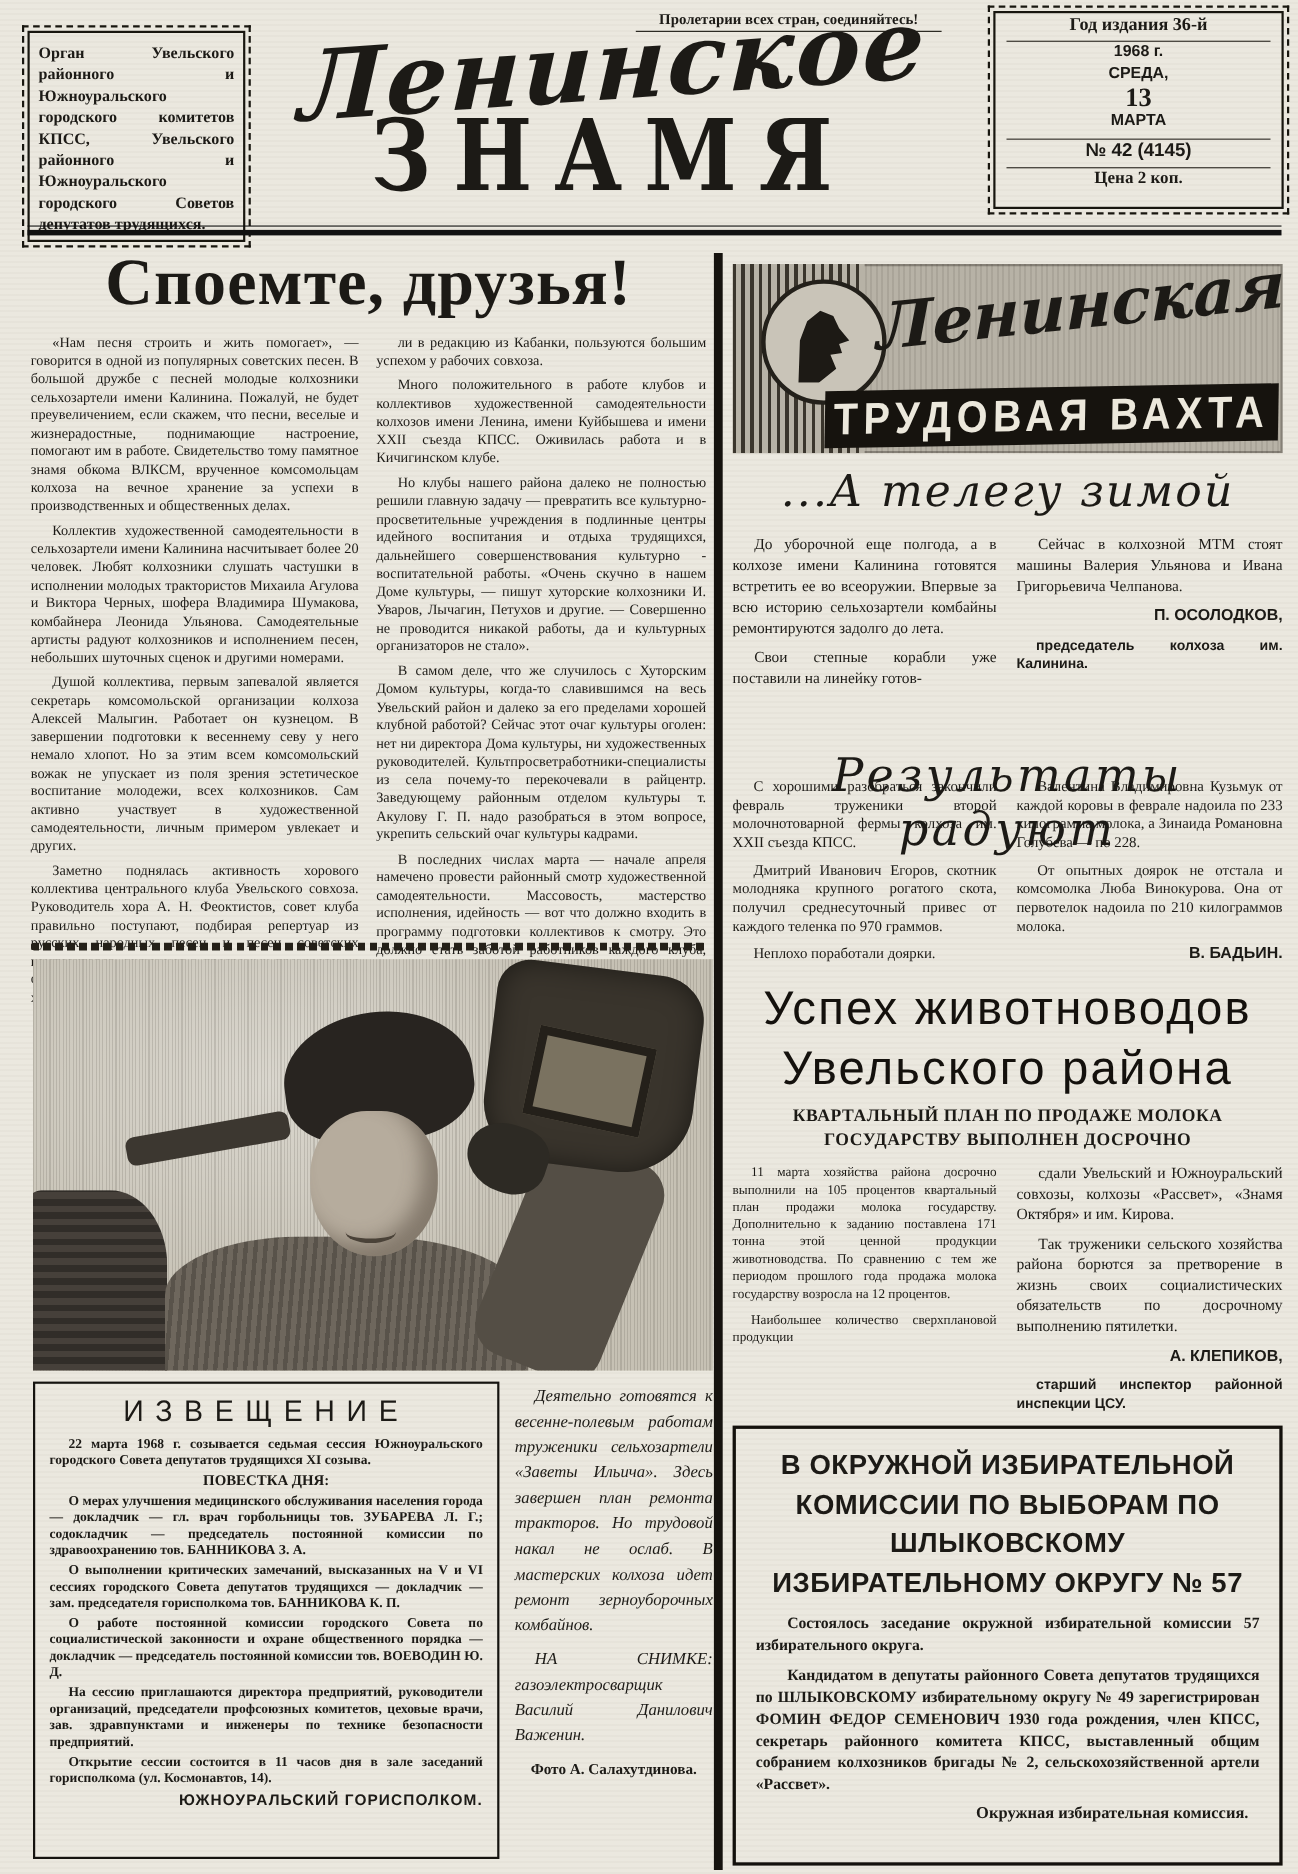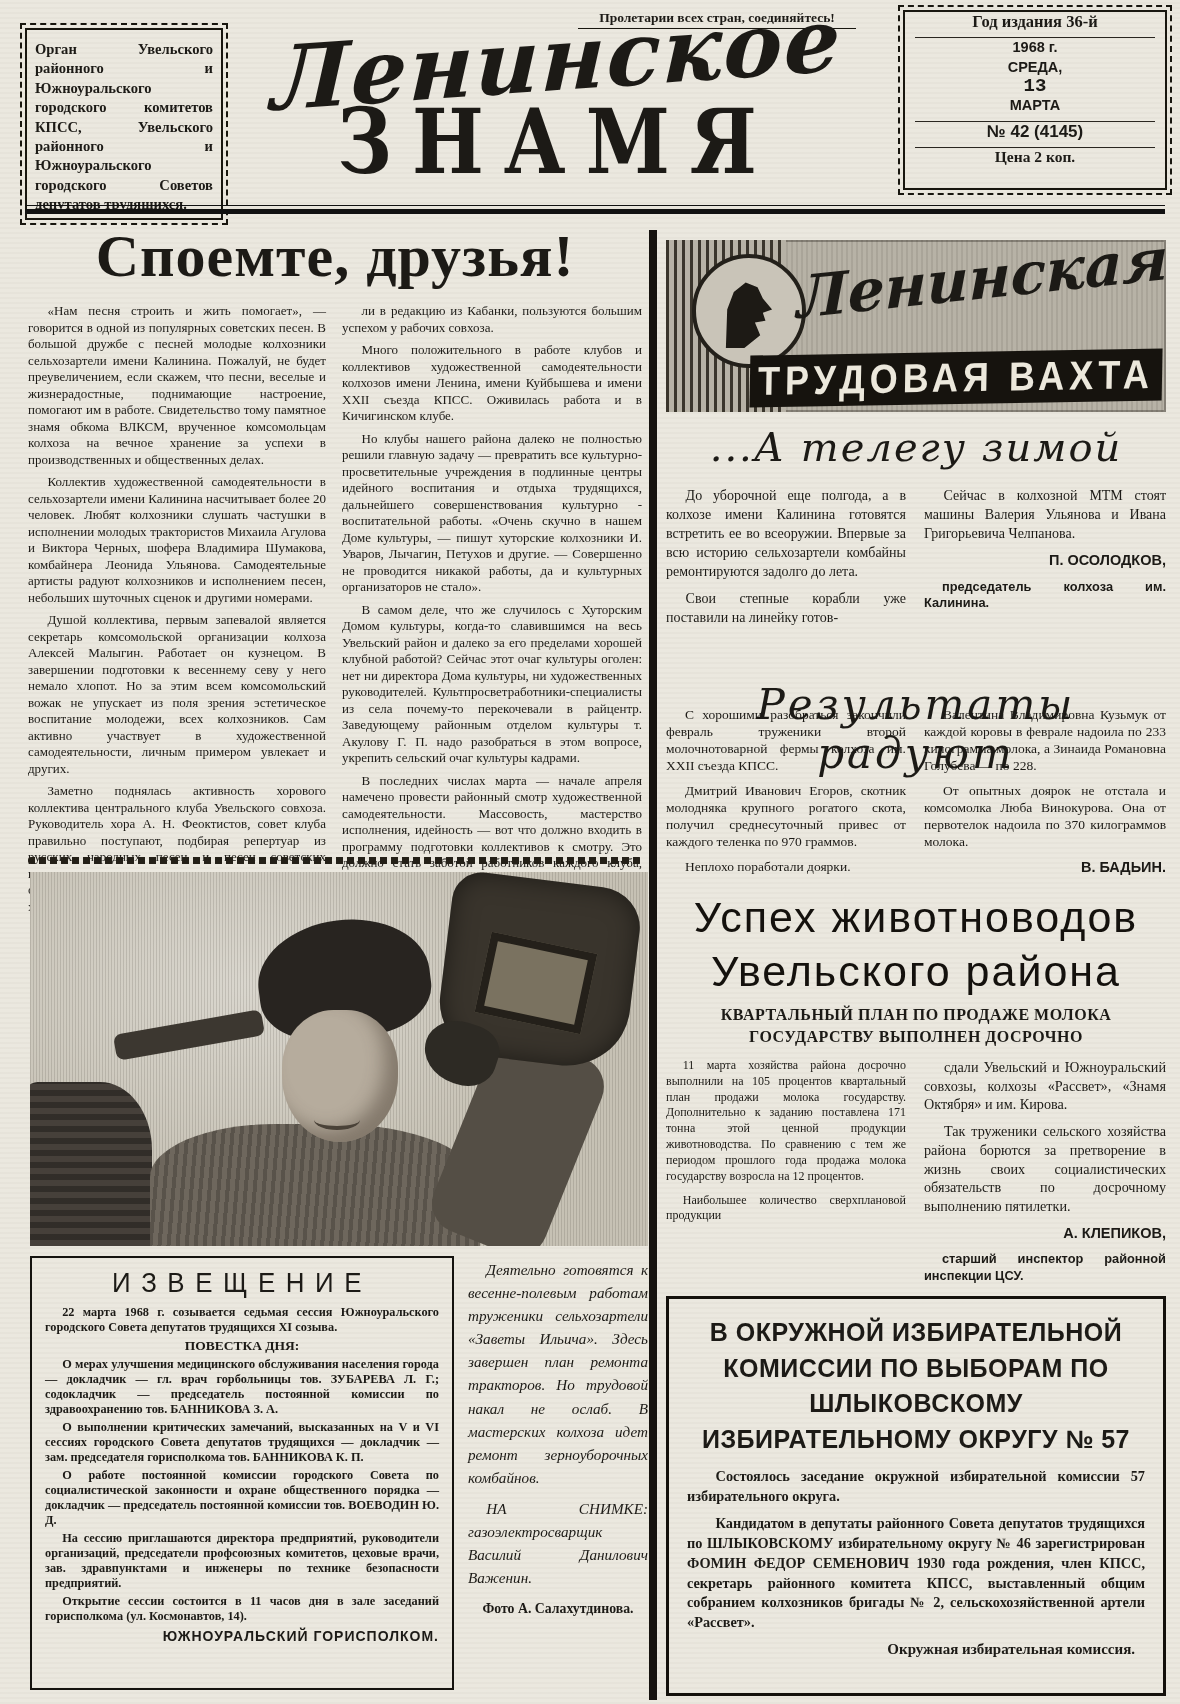--- a/index.html
+++ b/index.html
@@ -13,21 +13,21 @@
   .slogan{left:578px;top:10px;width:278px;text-align:center;font-weight:bold;font-size:13.5px;border-bottom:1.5px solid #18160f;padding-bottom:2px;}
   .title-script{left:232px;top:18px;width:650px;text-align:center;font-family:"DejaVu Serif",serif;font-style:italic;font-weight:bold;
         font-size:88px;line-height:.95;transform:rotate(-4deg) skewX(-6deg);letter-spacing:2px;}
   .title-block{left:252px;top:104px;width:610px;text-align:center;font-family:"DejaVu Serif",serif;font-weight:bold;
         font-size:76px;letter-spacing:20px;transform:scaleY(1.18);line-height:1;}
   .info-box{left:903px;top:10px;width:260px;height:176px;border:2px solid #18160f;outline:2px dashed #18160f;outline-offset:3px;text-align:center;}
   .info-box .row{border-bottom:1.5px solid #2a2620;margin:0 10px;padding:0 0 5px;}
   .info-box .row:last-child{border-bottom:none;}
   .ed-year{font-weight:bold;font-size:16.5px;}
   .iv-year,.iv-weekday,.iv-month{font-family:"Liberation Sans",sans-serif;font-weight:bold;font-size:14.5px;line-height:1.35;}
-  .iv-day{font-family:Liberation Mono, monospace;font-weight:bold;font-size:19px;line-height:1;}
+  .iv-day{font-family:Liberation Serif, serif;font-weight:bold;font-size:24px;line-height:1;}
   .iv-issue{font-family:"Liberation Sans",sans-serif;font-weight:bold;font-size:17px;}
   .iv-price{font-weight:bold;font-size:15.5px;}
   .header-rule{left:25px;top:205px;width:1140px;height:3px;border-top:1.5px solid #111;border-bottom:5px solid #111;}
   .vbar{left:649px;top:230px;width:8px;height:1470px;background:#16130f;}
   
   .lead-headline{left:28px;top:226px;width:614px;text-align:center;font-weight:bold;font-size:60px;letter-spacing:1px;line-height:1;}
   .col{text-align:justify;}
   .col p{margin:0 0 6px;text-indent:1.5em;}
   .lead-col{font-size:13px;line-height:1.27;}
   .lead-c1{left:28px;top:303px;width:298px;}
@@ -204,21 +204,21 @@
 
   <div class="abs rez-headline">Результаты радуют</div>
   <div class="abs col r-col rez-c1">
       <p>С хорошими разобраться закончили февраль труженики второй молочнотоварной фермы колхоза им. XXII съезда КПСС.</p>
       <p>Дмитрий Иванович Егоров, скотник молодняка крупного рогатого скота, получил среднесуточный привес от каждого теленка по 970 граммов.</p>
       <p>Неплохо поработали доярки.</p>
     </div>
   <div class="abs col r-col rez-c2">
     <div>
         <p>Валентина Владимировна Кузьмук от каждой коровы в феврале надоила по 233 килограмма молока, а Зинаида Романовна Голубева — по 228.</p>
-        <p>От опытных доярок не отстала и комсомолка Люба Винокурова. Она от первотелок надоила по 370 килограммов молока.</p>
+        <p>От опытных доярок не отстала и комсомолка Люба Винокурова. Она от первотелок надоила по 210 килограммов молока.</p>
       </div>
     <p class="sig-name">В. БАДЬИН.</p>
   </div>
 
   <div class="abs usp-headline">
     <div>Успех животноводов</div>
     <div>Увельского района</div>
   </div>
   <div class="abs usp-subhead">КВАРТАЛЬНЫЙ ПЛАН ПО ПРОДАЖЕ МОЛОКА ГОСУДАРСТВУ ВЫПОЛНЕН ДОСРОЧНО</div>
   <div class="abs col r-col usp-c1">
@@ -231,18 +231,18 @@
         <p>Так труженики сельского хозяйства района борются за претворение в жизнь своих социалистических обязательств по досрочному выполнению пятилетки.</p>
       </div>
     <p class="sig-name">А. КЛЕПИКОВ,</p>
     <p class="sig-role">старший инспектор районной инспекции ЦСУ.</p>
   </div>
 
   <div class="abs elect-box">
     <div class="elect-headline">В ОКРУЖНОЙ ИЗБИРАТЕЛЬНОЙ КОМИССИИ ПО ВЫБОРАМ ПО ШЛЫКОВСКОМУ ИЗБИРАТЕЛЬНОМУ ОКРУГУ № 57</div>
     <div class="col">
         <p>Состоялось заседание окружной избирательной комиссии 57 избирательного округа.</p>
-        <p>Кандидатом в депутаты районного Совета депутатов трудящихся по ШЛЫКОВСКОМУ избирательному округу № 46 зарегистрирован ФОМИН ФЕДОР СЕМЕНОВИЧ 1930 года рождения, член КПСС, секретарь районного комитета КПСС, выставленный общим собранием колхозников бригады № 2, сельскохозяйственной артели «Рассвет».</p>
+        <p>Кандидатом в депутаты районного Совета депутатов трудящихся по ШЛЫКОВСКОМУ избирательному округу № 49 зарегистрирован ФОМИН ФЕДОР СЕМЕНОВИЧ 1930 года рождения, член КПСС, секретарь районного комитета КПСС, выставленный общим собранием колхозников бригады № 2, сельскохозяйственной артели «Рассвет».</p>
       </div>
     <div class="elect-sig">Окружная избирательная комиссия.</div>
   </div>
 
 </div>
 
 </body></html>

